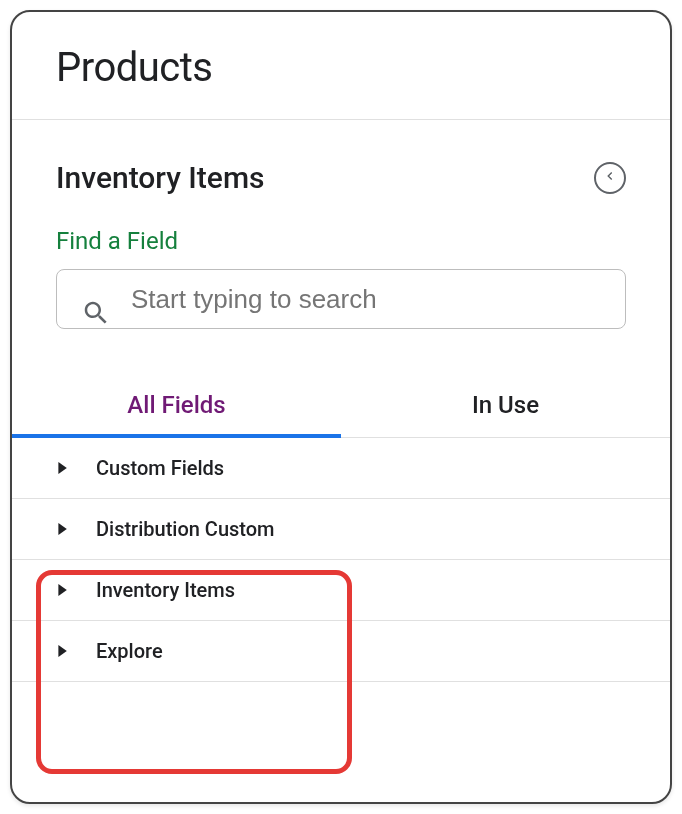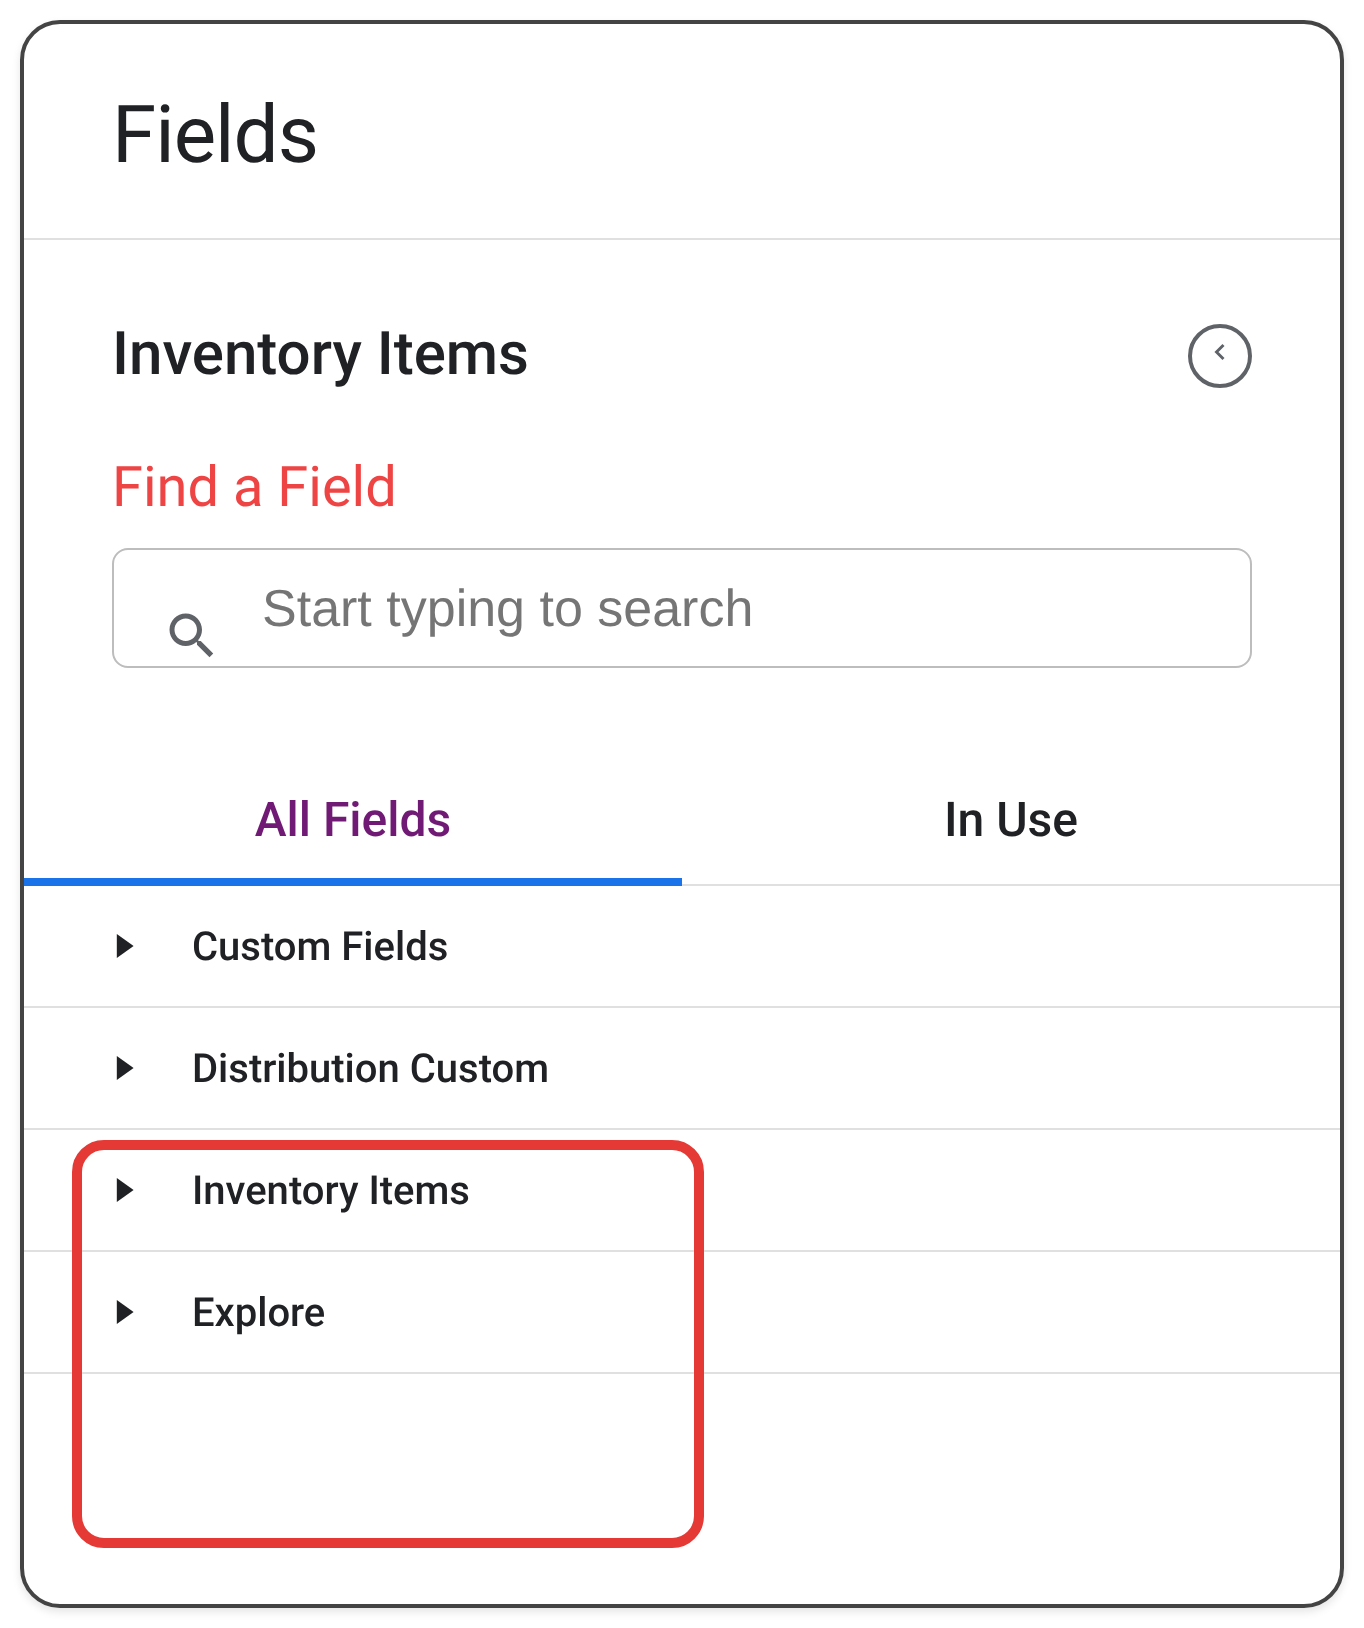--- a/index.html
+++ b/index.html
@@ -63,23 +63,23 @@
       width: 14px;
       height: 14px;
       stroke: #5f6368;
       stroke-width: 2.5;
       fill: none;
     }
     .search-section {
       padding: 32px 44px 0;
     }
     .search-label {
-      font-size: 28px;
+      font-size: 24px;
       font-weight: 400;
-      color: #ef4444;
+      color: #15803d;
       margin-bottom: 14px;
       display: block;
     }
     .search-wrapper {
       position: relative;
       display: flex;
       align-items: flex-end;
       border: 1px solid #bdbdbd;
       border-radius: 8px;
       padding: 0;
@@ -171,21 +171,21 @@
       border-radius: 16px;
       pointer-events: none;
       z-index: 10;
     }
   </style>
 </head>
 <body>
 
 <div class="container">
   <div class="header">
-    <h1 class="header-title">Fields</h1>
+    <h1 class="header-title">Products</h1>
   </div>
 
   <div class="content">
     <div class="panel-header">
       <h2 class="panel-title">Inventory Items</h2>
       <button class="collapse-btn">
         <span>
           <svg viewBox="0 0 24 24">
               <polyline points="15 18 9 12 15 6"></polyline>
             </svg>

